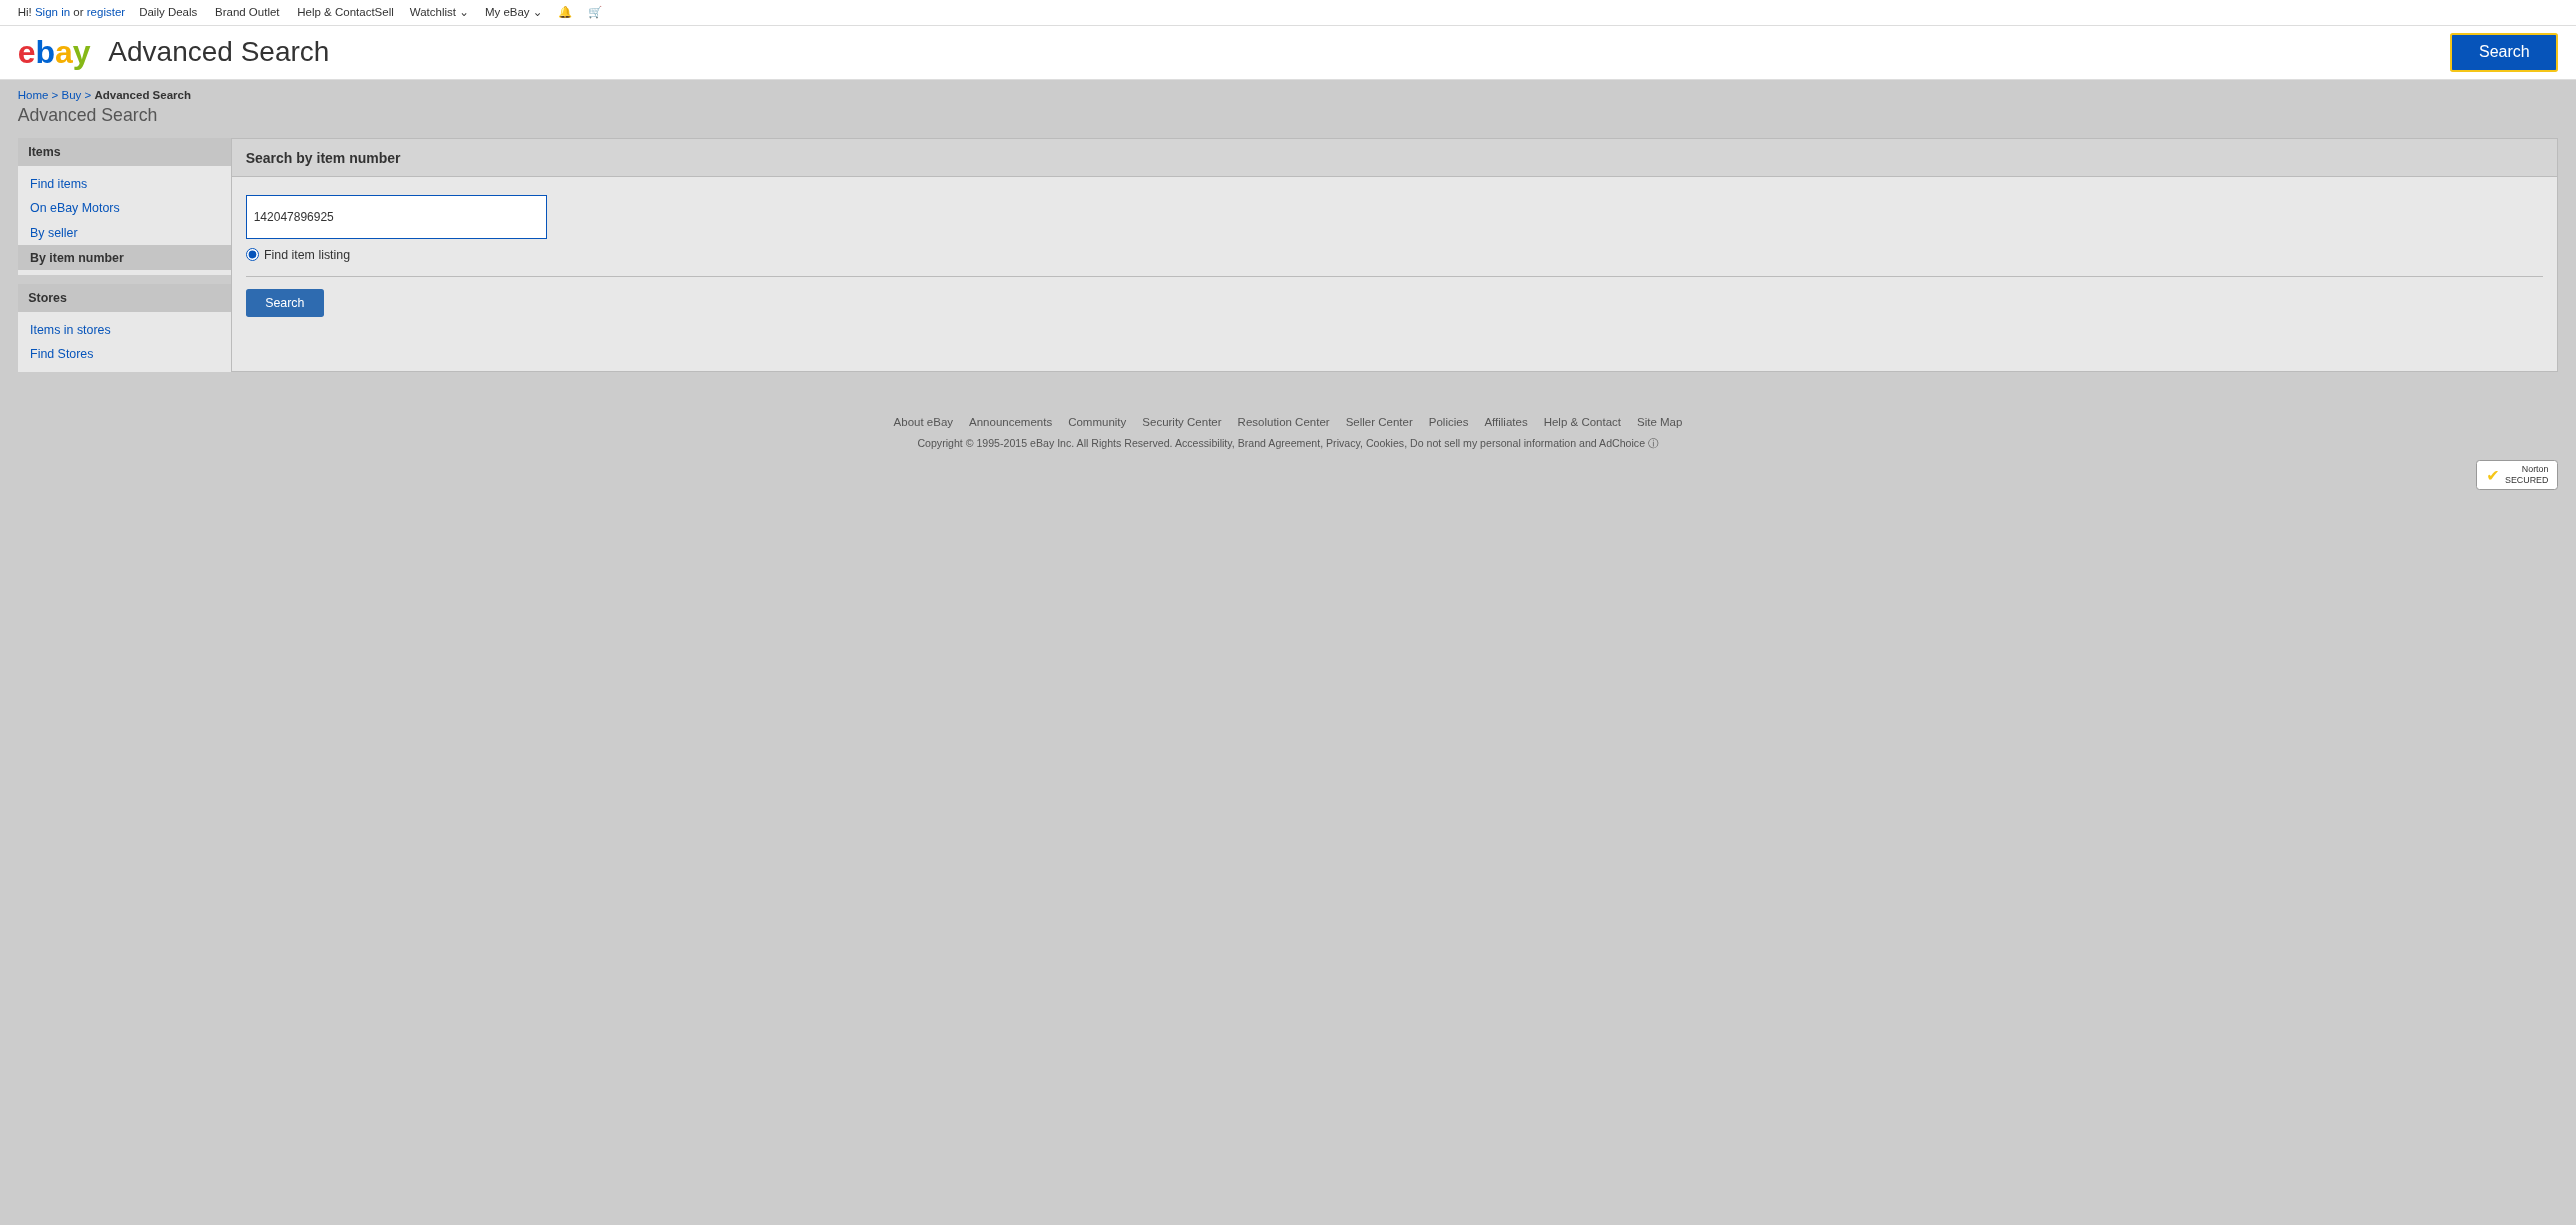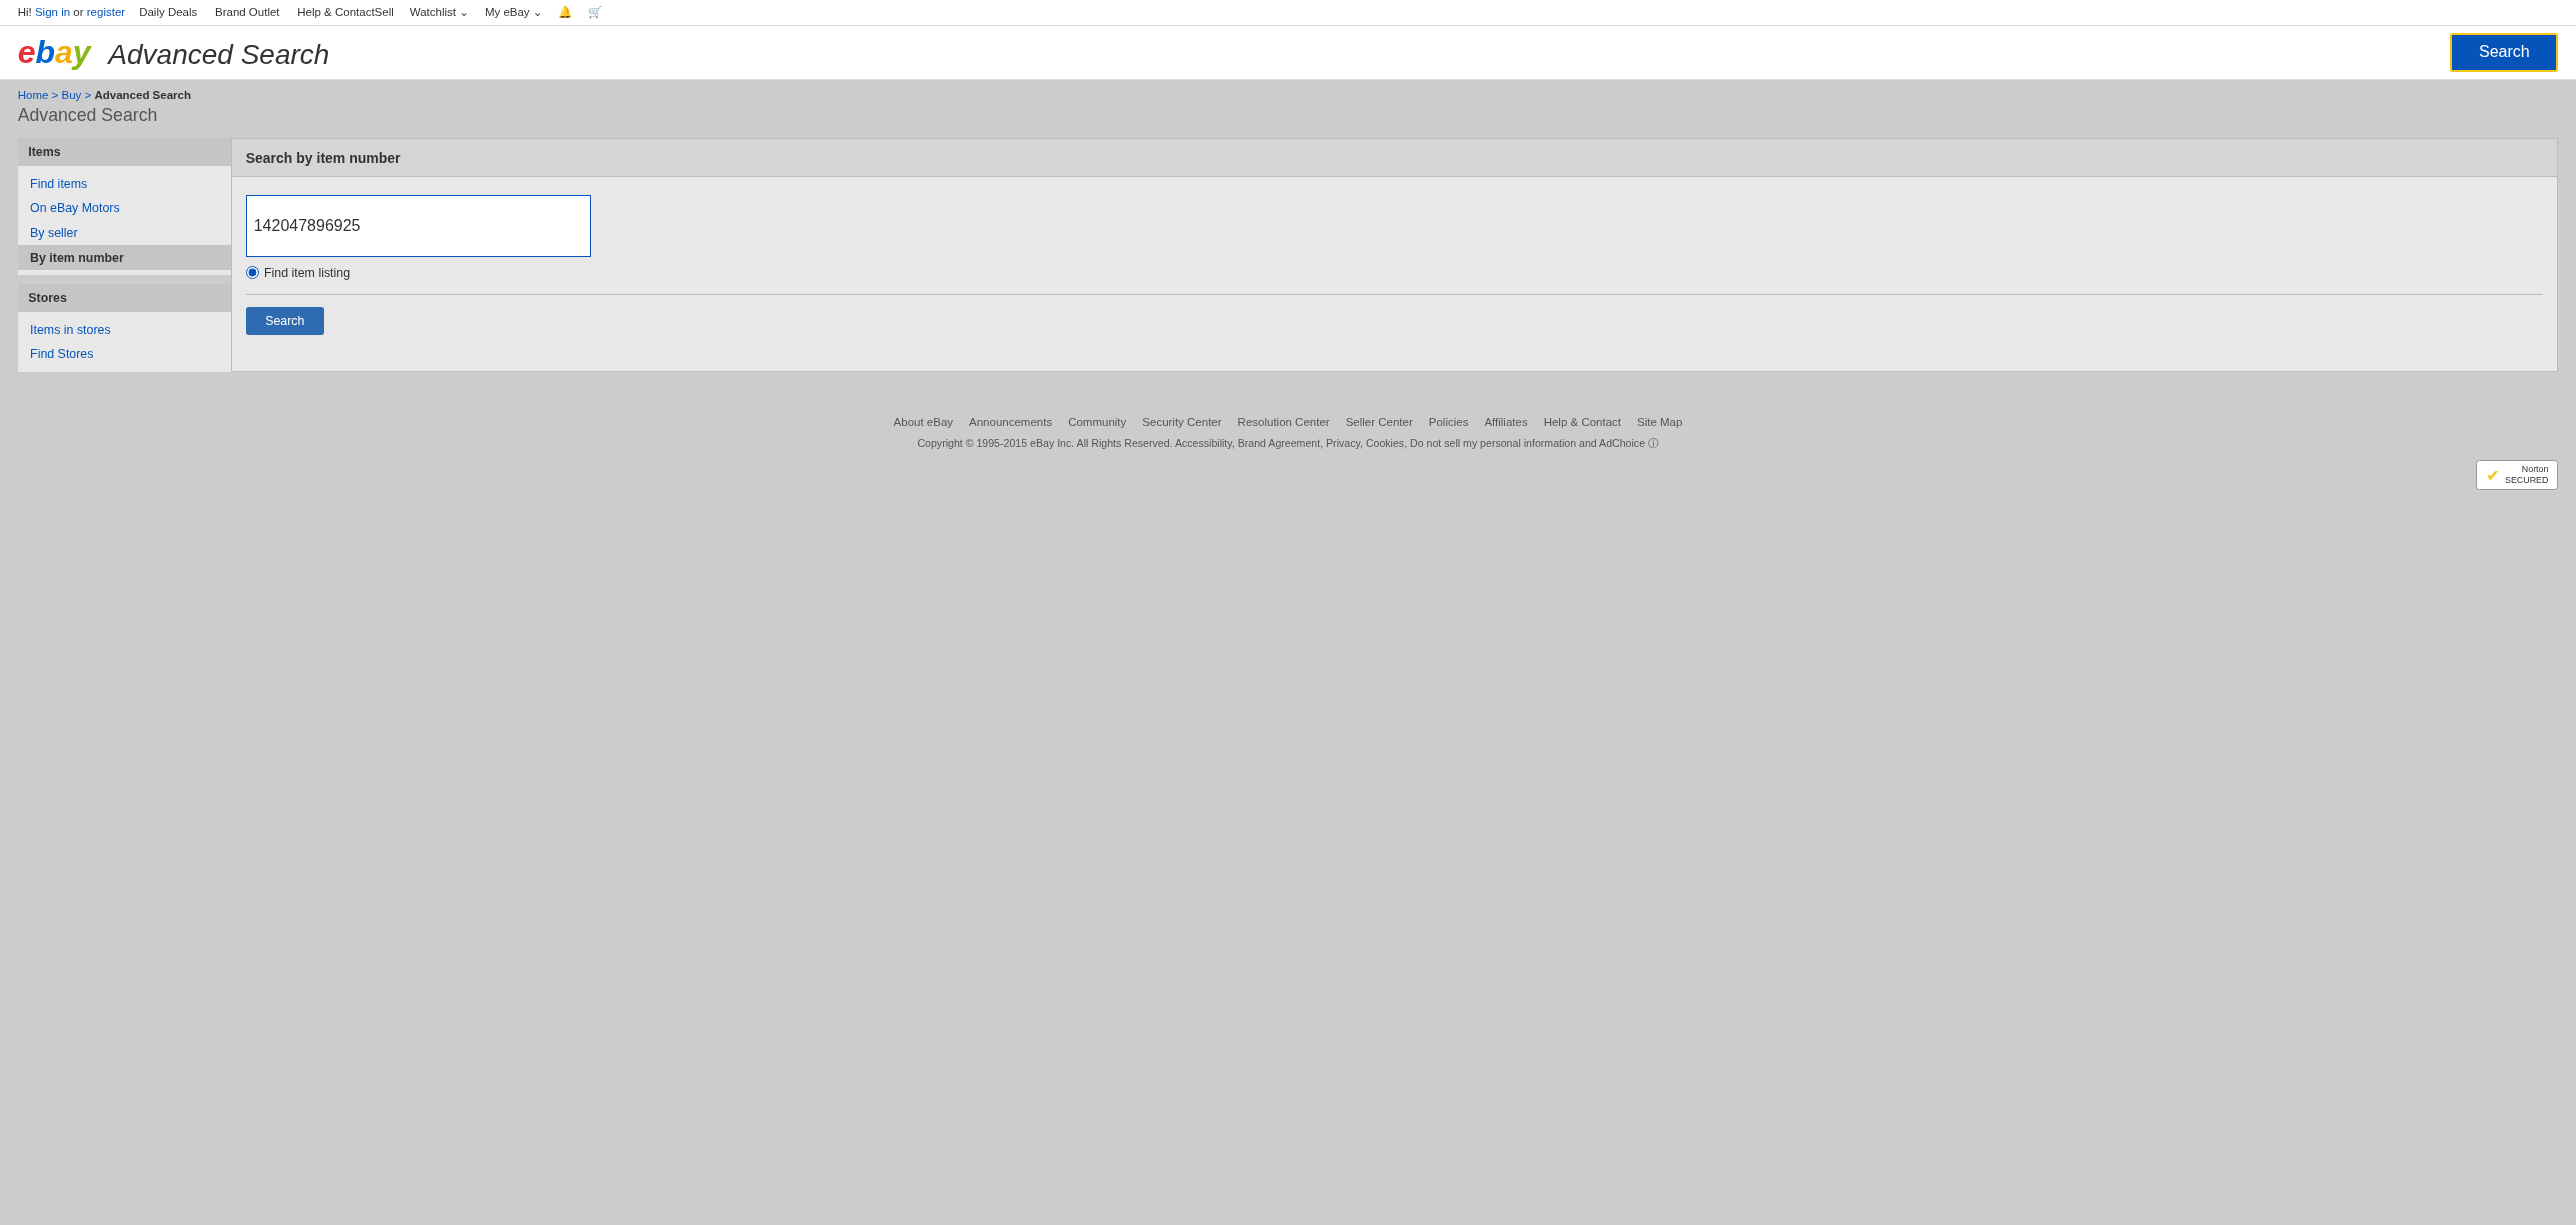--- a/index.html
+++ b/index.html
@@ -23,21 +23,21 @@
 
     
     .header {
       background: #fff;
       padding: 7px 17.7px;
       display: flex;
       align-items: center;
       justify-content: space-between;
       border-bottom: 0.9px solid #ddd;
     }
-    .header-left { display: flex; align-items: flex-end; gap: 17.7px; font-style: italic; }
+    .header-left { display: flex; align-items: center; gap: 17.7px; }
     .logo { display: flex; align-items: center; }
     .logo-text { font-size: 32px; font-weight: bold; }
     .logo-e { color: #e53238; }
     .logo-b { color: #0064d2; }
     .logo-a { color: #f5af02; }
     .logo-y { color: #86b817; }
     .page-title-header { font-size: 28px; font-weight: 300; color: #333; }
 
     .header-search-btn {
       background: #0654ba;
@@ -107,24 +107,24 @@
       font-size: 14px;
       font-weight: bold;
       color: #333;
       border-bottom: 0.9px solid #bbb;
     }
     .content-body { padding: 17.7px 14px; }
 
     .form-label { font-size: 12.4px; color: #333; margin-bottom: 7px; display: block; }
     .item-number-input {
       display: block;
-      width: 345px;
-      padding: 21px 7px;
+      width: 301px;
+      padding: 14px 7px;
       border: 1.8px solid #0654ba;
-      font-size: 16px;
+      font-size: 12px;
       color: #333;
       margin-bottom: 8.9px;
     }
     .radio-group { display: flex; align-items: center; gap: 5.3px; margin-bottom: 14px; }
     .radio-group input { accent-color: #0654ba; }
     .radio-group label { font-size: 12.4px; color: #333; }
 
     .divider { border: none; border-top: 0.9px solid #bbb; margin: 8.9px 0 12.4px 0; }
 
     .search-btn {

